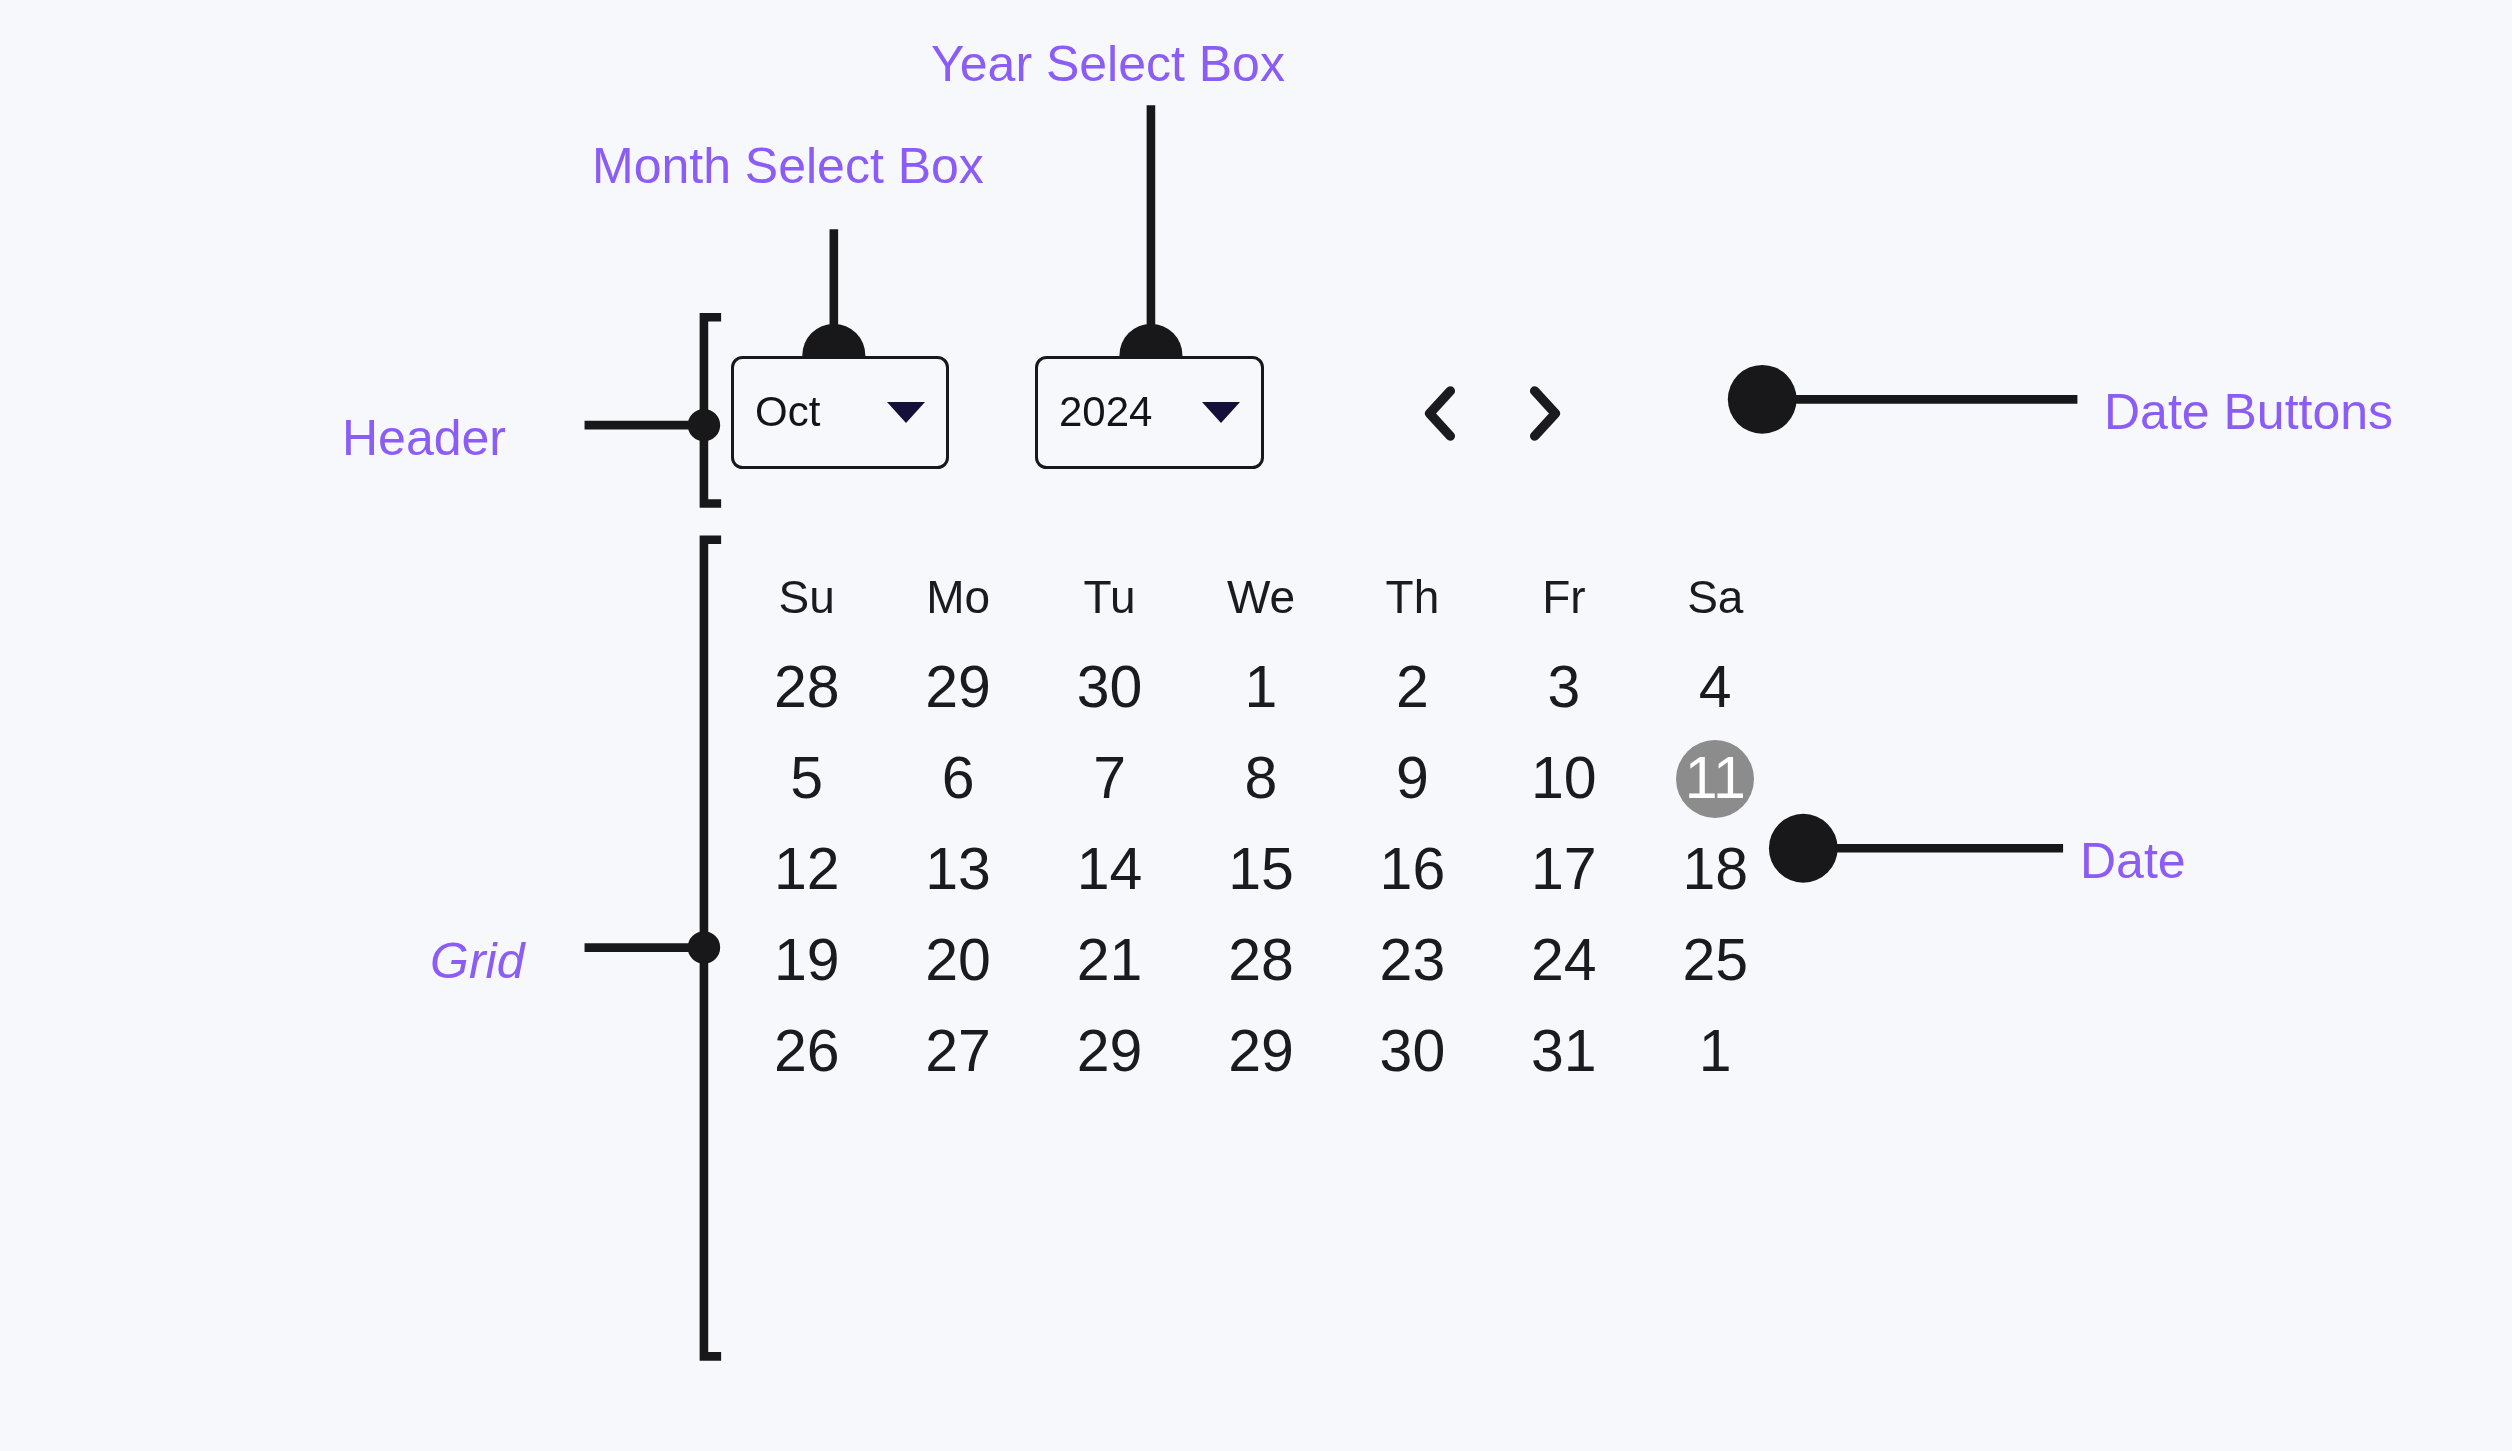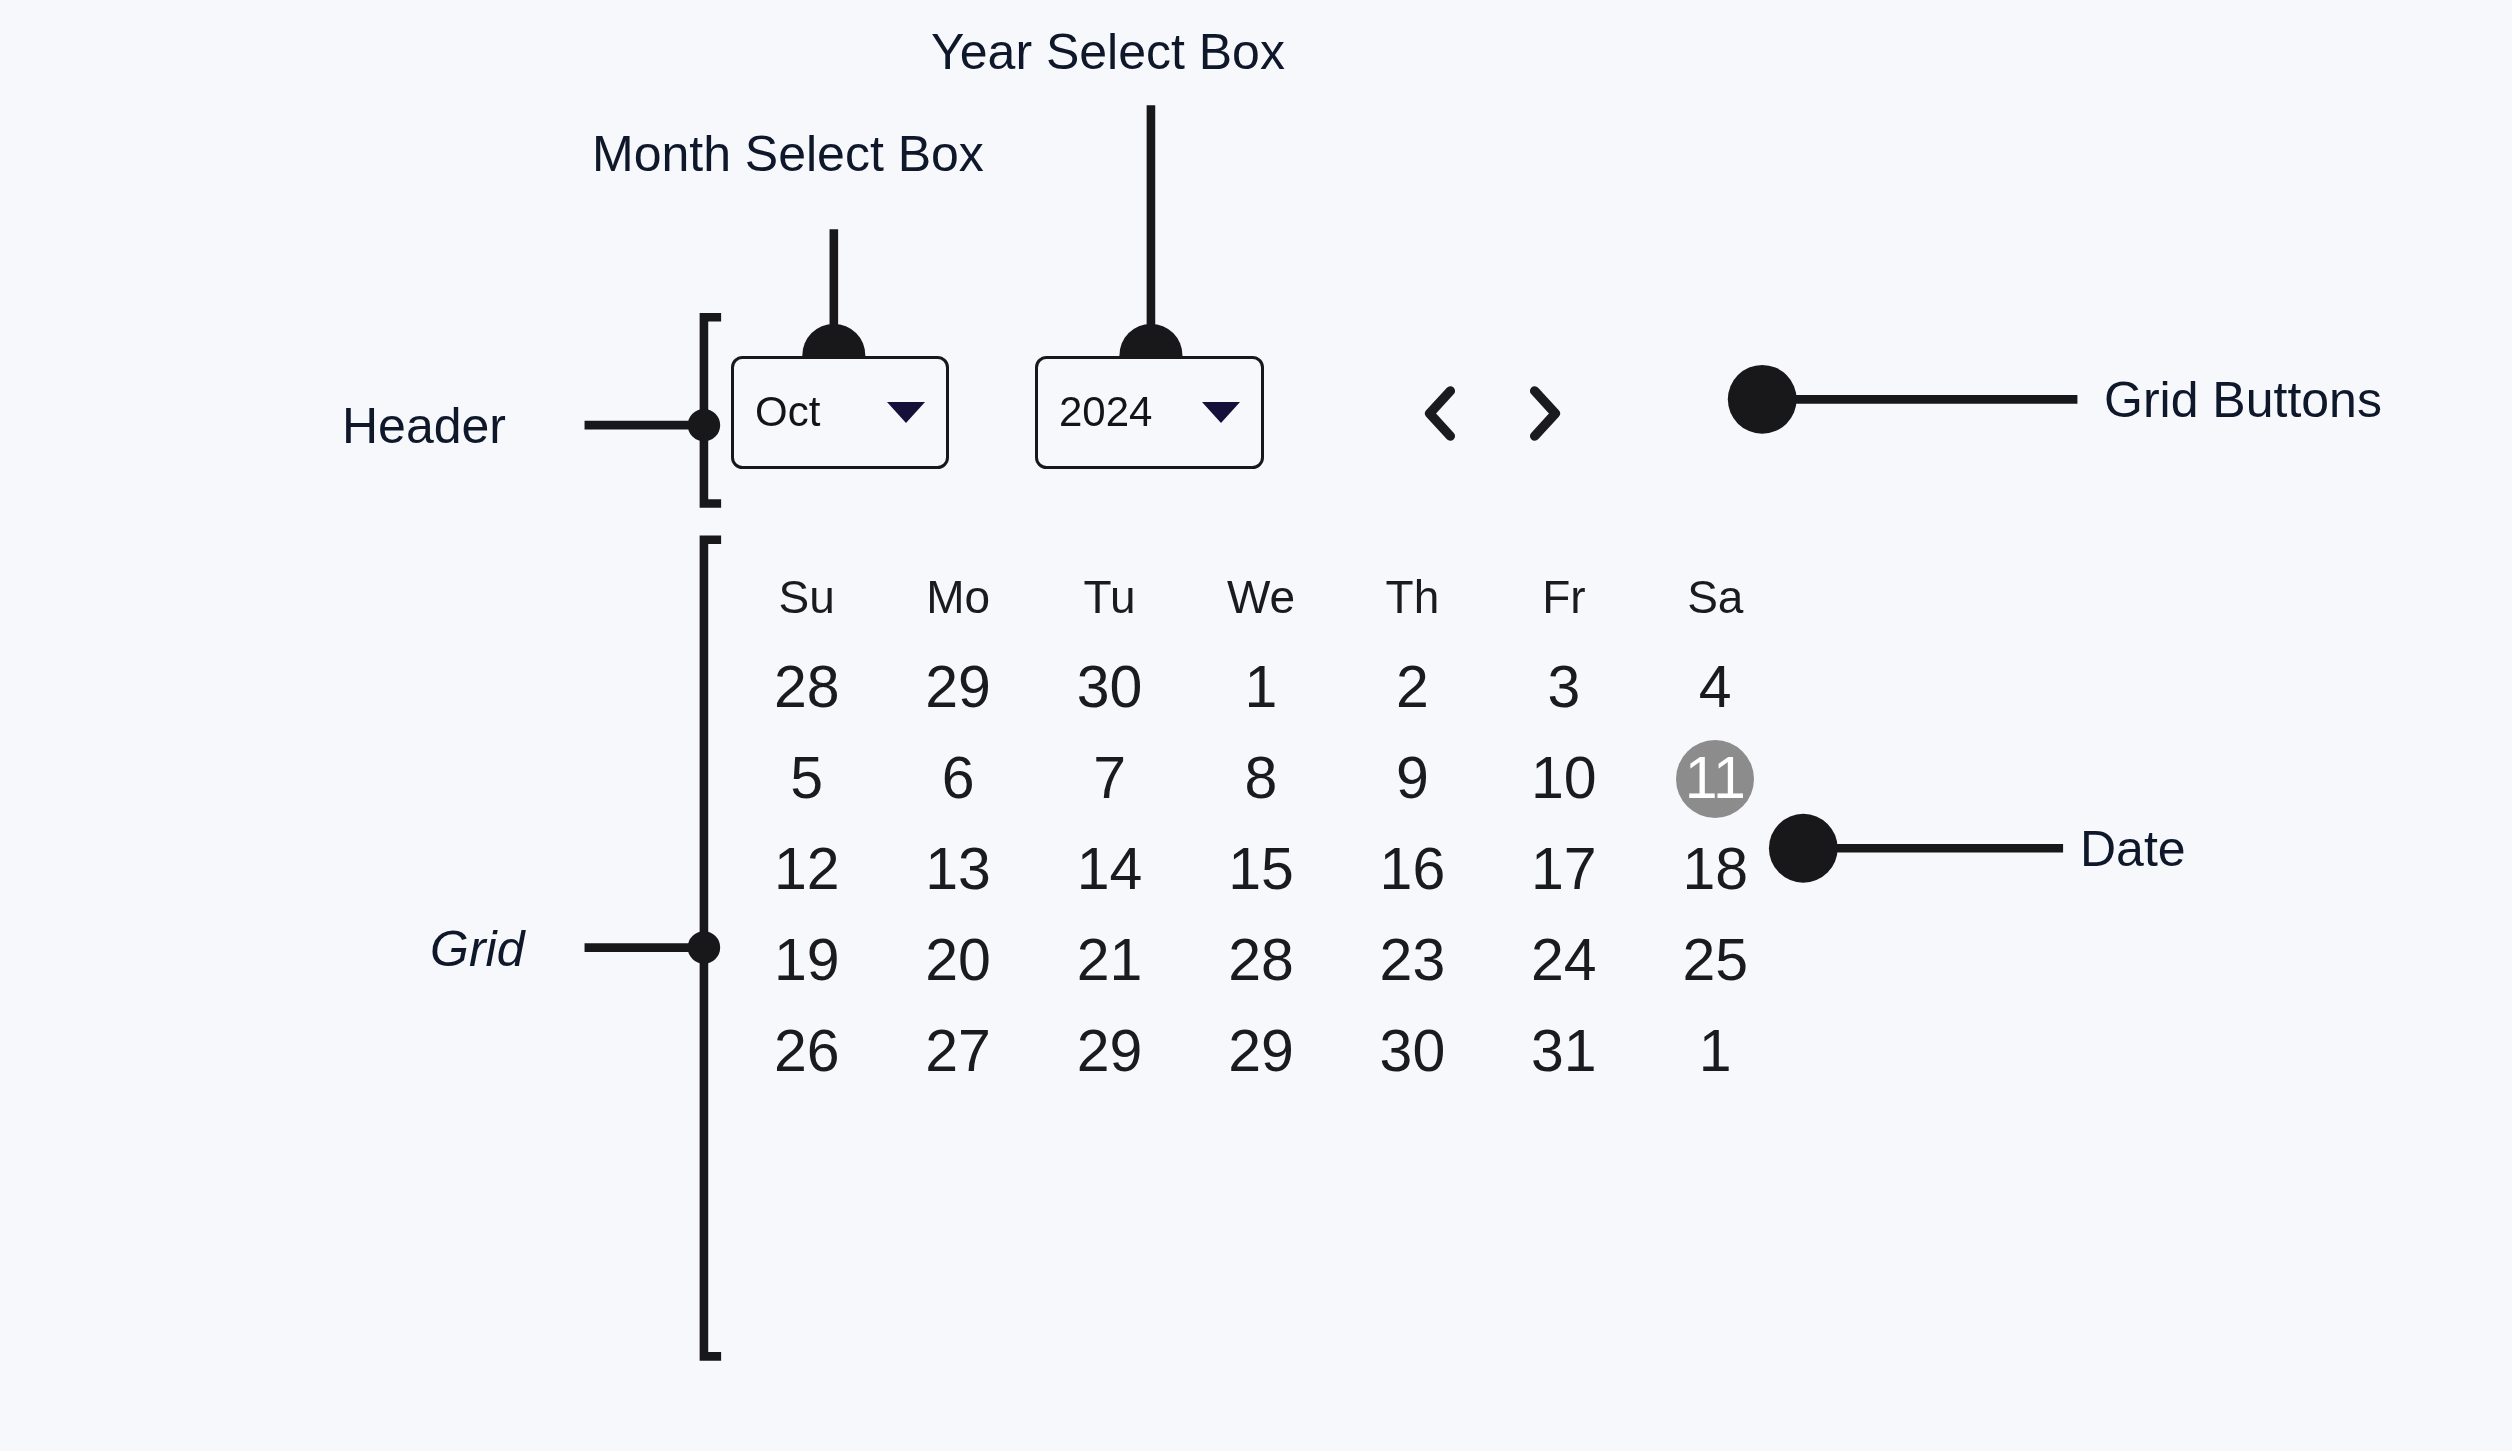--- a/index.html
+++ b/index.html
@@ -23,23 +23,24 @@
     width: 2512px;
     height: 1452px;
     pointer-events: none;
   }
 
   
   .annot-label {
     position: absolute;
     font-family: "Liberation Sans", sans-serif;
     font-size: 50px;
-    color: #0f172a;
+    color: #8b5cf6;
     white-space: nowrap;
     line-height: 1;
+    margin-top: 12px;
   }
 
   
   #calendar {
     position: absolute;
     left: 731px;
     top: 346px;
     width: 1060px;
   }
 
@@ -168,21 +169,21 @@
   </svg>
 
   <div class="annot-label" style="left:931px; top:27px;">Year Select Box</div>
 
   <div class="annot-label" style="left:592px; top:129px;">Month Select Box</div>
 
   <div class="annot-label" style="left:342px; top:401px;">Header</div>
 
   <div class="annot-label" style="left:430px; top:924px;font-style:italic;">Grid</div>
 
-  <div class="annot-label" style="left:2104px; top:375px;">Grid Buttons</div>
+  <div class="annot-label" style="left:2104px; top:375px;">Date Buttons</div>
 
   <div class="annot-label" style="left:2080px; top:824px;">Date</div>
 
   <div id="calendar">
 
     <div id="cal-header">
 
       <div class="select-box" id="month-select">
         <span class="select-value">Oct</span>
         <span class="select-caret"></span>

